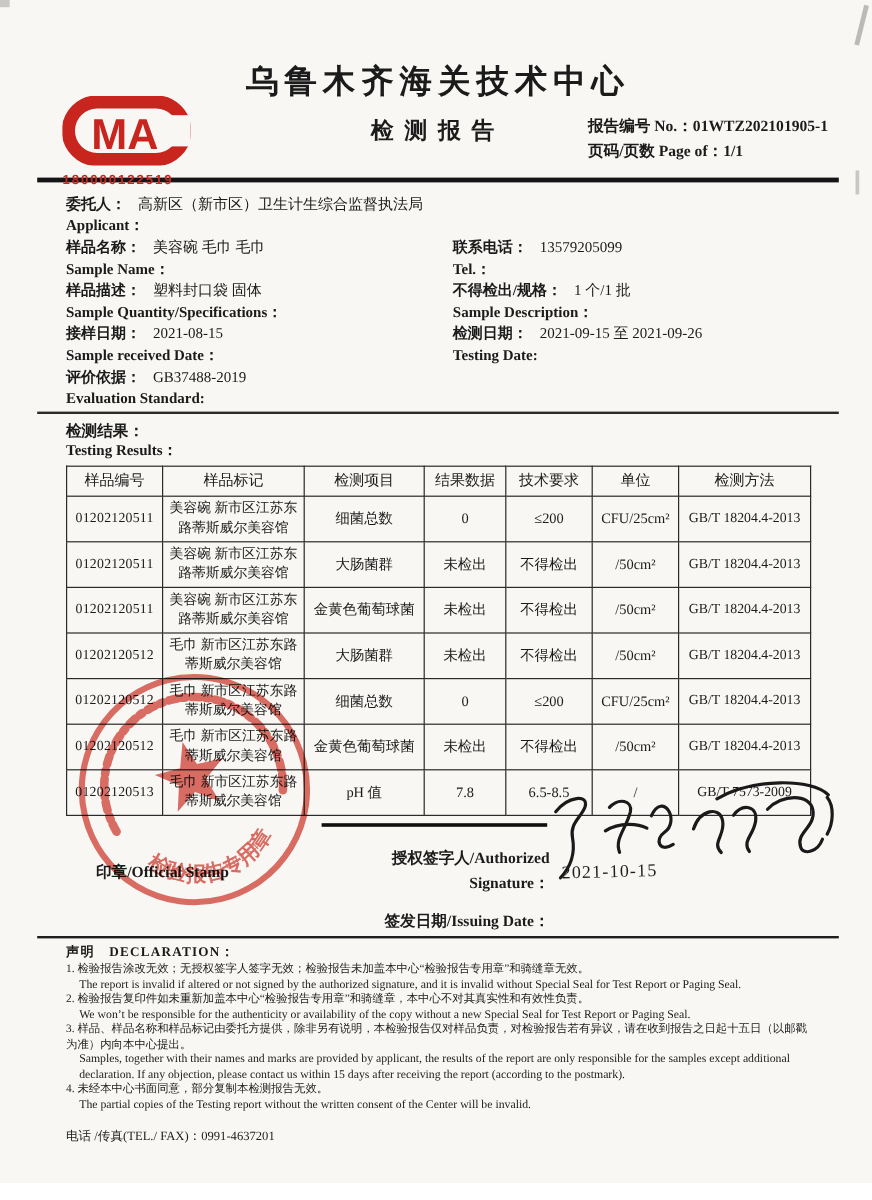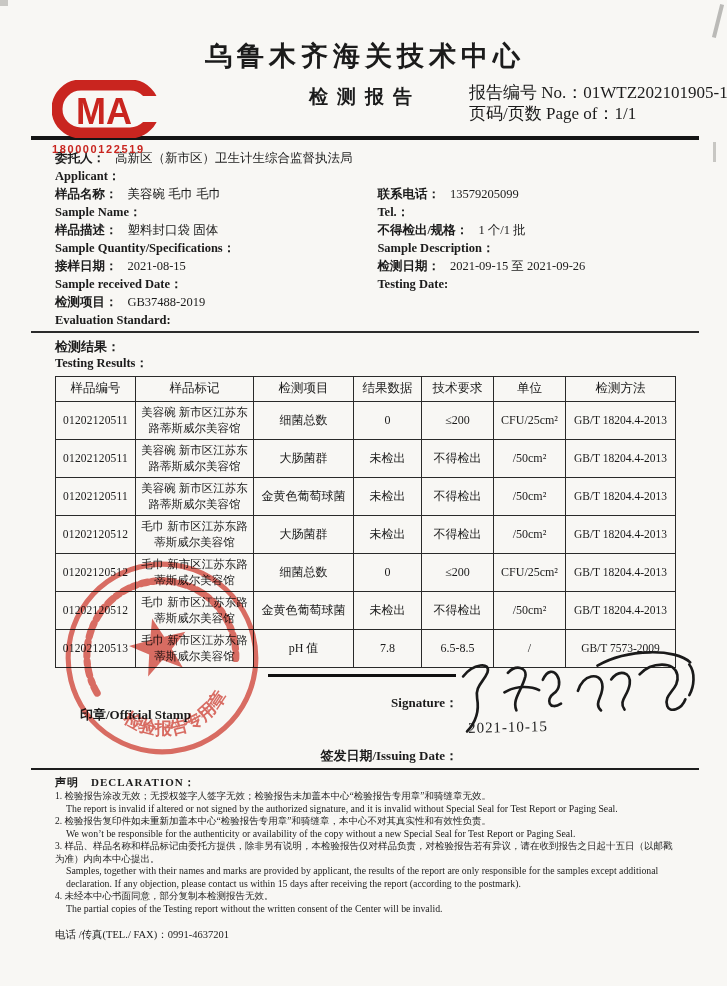--- a/index.html
+++ b/index.html
@@ -9,24 +9,24 @@
     padding:0 52px 0 55px;
     font-family:"Liberation Serif","DejaVu Serif",serif; color:#1b1b1b;
   }
   .scan::after { content:""; position:absolute; left:0; right:0; bottom:0; height:14px; background:#ffffff; }
   
   .corner-tr { position:absolute; right:7px; top:4px; width:4px; height:34px; background:#9a9a97; transform:rotate(14deg); opacity:.65; }
   .edge-r { position:absolute; right:11px; top:142px; width:3px; height:20px; background:#bcbab6; opacity:.8; }
   .corner-tl { position:absolute; left:0; top:0; width:8px; height:6px; background:#b5b3af; opacity:.7; }
 
   
-  .center-name { padding-top:38px; text-align:center; font-size:27px; font-weight:bold; letter-spacing:5px; line-height:36px; }
+  .center-name { padding-top:50px; text-align:center; font-size:27px; font-weight:bold; letter-spacing:5px; line-height:36px; }
   .doc-row { position:relative; height:34px; margin-top:10px; }
   .doc-title { position:absolute; left:0; right:0; text-align:center; font-size:19px; font-weight:bold; letter-spacing:9px; }
-  .report-meta { position:absolute; left:414px; top:-2px; font-size:17px; font-weight:normal; line-height:21px; white-space:nowrap; }
+  .report-meta { position:absolute; left:435px; top:-2px; font-size:13px; font-weight:bold; line-height:21px; white-space:nowrap; }
   .cma { position:absolute; left:52px; top:80px; width:110px; text-align:left; }
   .cma-num { color:#c9251f; font-size:11px; font-weight:bold; letter-spacing:1.6px; margin-top:1px; font-family:"Liberation Sans",sans-serif; }
 
   .rule1 { margin:18px -24px 0 -24px; height:3.5px; background:#151515; }
   .rule2 { margin:2px -24px 0 -24px; height:2px; background:#2b2b2b; }
   .rule3 { margin:0 -24px; height:2.5px; background:#1e1e1e; }
 
   
   .info { margin-top:9px; font-size:12.5px; }
   .iline { height:18px; line-height:18px; white-space:nowrap; }
@@ -122,21 +122,21 @@
     <div class="iline cols">
       <div><span class="lbl">接样日期：</span><span class="val">2021-08-15</span></div>
       <div><span class="lbl">检测日期：</span><span class="val">2021-09-15 至 2021-09-26</span></div>
     </div>
     <div class="iline cols en">
       <div>Sample received Date：</div>
       <div>Testing Date:</div>
     </div>
 
     <div class="iline">
-      <span class="lbl">检测项目：</span><span class="val">GB37488-2019</span>
+      <span class="lbl">评价依据：</span><span class="val">GB37488-2019</span>
     </div>
     <div class="iline en">Evaluation Standard:</div>
   </div>
 
   <div class="rule2"></div>
 
   <div class="results-cn">检测结果：</div>
   <div class="results-en">Testing Results：</div>
 
   <table>
@@ -224,20 +224,21 @@
           <td class="c5">/</td>
           <td class="c6">GB/T 7573-2009</td>
         </tr>
       </tbody>
   </table>
 
   <div class="sig-area">
     <div class="sig-rule"></div>
     <div class="official">印章/Official Stamp</div>
     <div class="auth">
+      <div>授权签字人/Authorized</div>
       <div>Signature：</div>
     </div>
     <div class="issuing">签发日期/Issuing Date：</div>
   </div>
 
   <div class="rule3"></div>
 
   <div class="decl">
     <div class="decl-head">声明　DECLARATION：</div>
     <div class="decl-cn">1. 检验报告涂改无效；无授权签字人签字无效；检验报告未加盖本中心“检验报告专用章”和骑缝章无效。</div>

